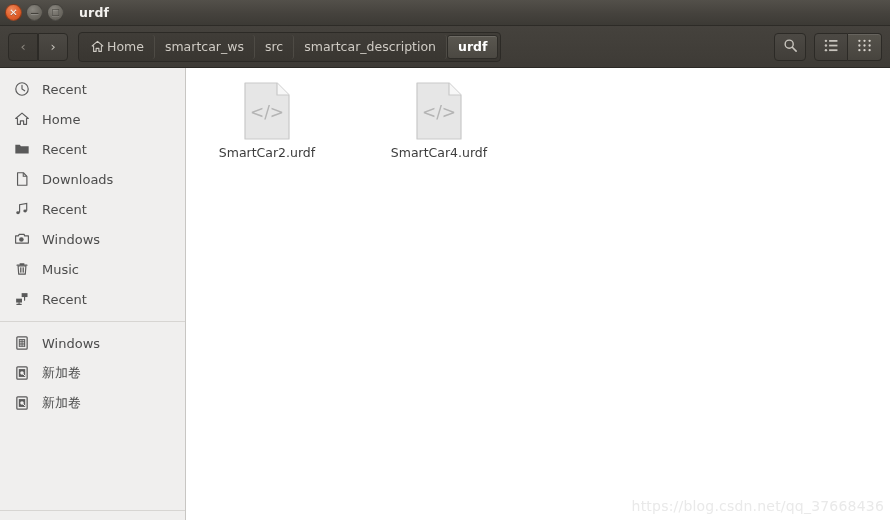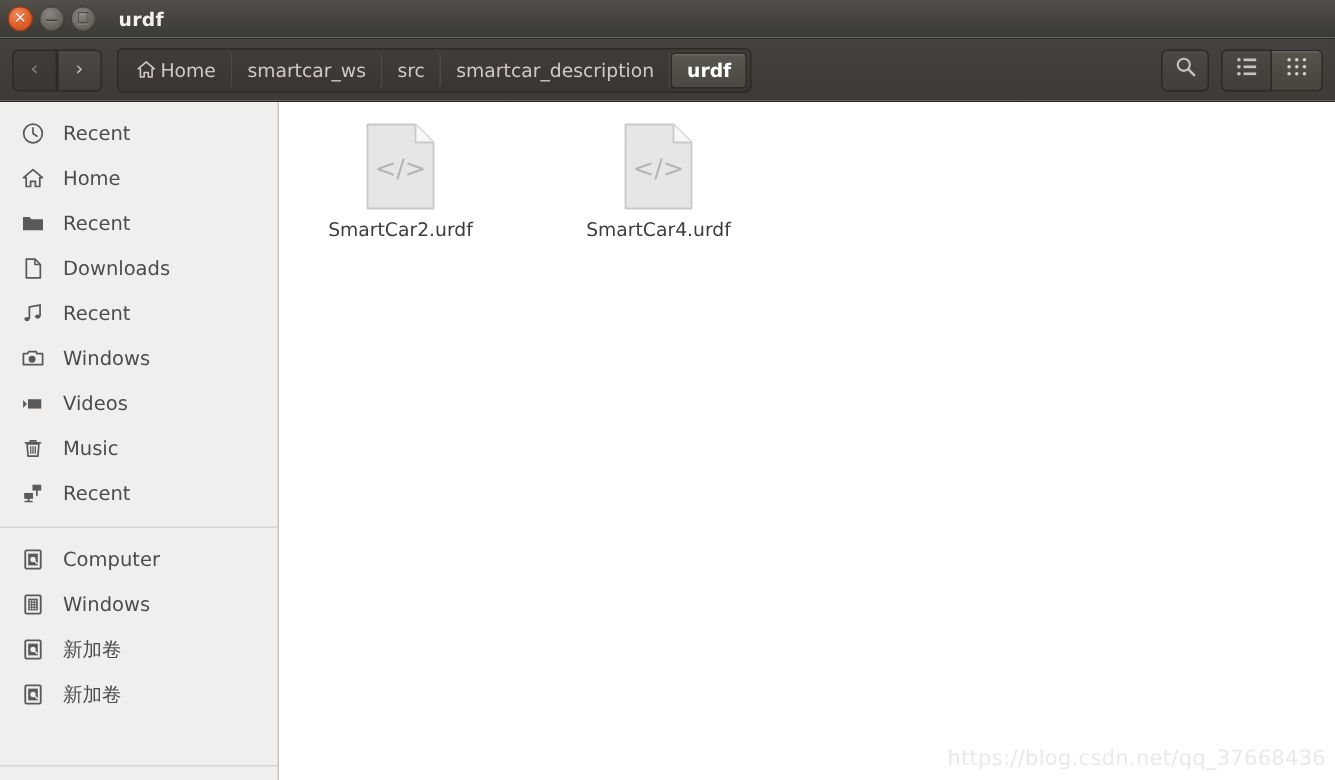--- a/index.html
+++ b/index.html
@@ -347,29 +347,20 @@
       <div class="side-item">
         <span class="side-icon">
           <svg width="16" height="16" viewBox="0 0 18 18">
             <path d="M1.8 5.4h3l1.1-1.6h5.6l.3 1.6h4.4v8.2H1.8z" fill="none" stroke="#5a5a5a" stroke-width="1.3" stroke-linejoin="round"></path>
             <circle cx="8.3" cy="9.6" r="2.6" fill="#5a5a5a"></circle>
           </svg>
         </span>
         <span>Windows</span>
       </div>
 
-      <div class="side-item">
-        <span class="side-icon">
-          <svg width="16" height="16" viewBox="0 0 18 18">
-            <rect x="5.2" y="5.8" width="10" height="7" fill="#5a5a5a"></rect>
-            <path d="M1.6 6.3 4.4 9.3 1.6 12.3z" fill="#5a5a5a"></path>
-          </svg>
-        </span>
-        <span>Videos</span>
-      </div>
 
       <div class="side-item">
         <span class="side-icon">
           <svg width="16" height="16" viewBox="0 0 18 18">
             <path d="M3.4 4.7h11.2M7 4.7V3.2h4v1.5" fill="none" stroke="#5a5a5a" stroke-width="1.3" stroke-linecap="round"></path>
             <path d="M4.6 5.6h8.8l-.7 9.2H5.3z" fill="none" stroke="#5a5a5a" stroke-width="1.3" stroke-linejoin="round"></path>
             <path d="M7.3 7.6v5M9 7.6v5M10.7 7.6v5" stroke="#5a5a5a" stroke-width="1" stroke-linecap="round"></path>
           </svg>
         </span>
         <span>Music</span>
@@ -381,31 +372,20 @@
             <rect x="8.6" y="2.4" width="6.6" height="4.4" fill="#5a5a5a"></rect>
             <rect x="2.4" y="8.6" width="6.6" height="4.4" fill="#5a5a5a"></rect>
             <path d="M11.9 6.8v3.6M5.7 13v1.8M3.2 15h5" stroke="#5a5a5a" stroke-width="1.3" fill="none" stroke-linecap="round"></path>
           </svg>
         </span>
         <span>Recent</span>
       </div>
 
       <div class="side-sep"></div>
 
-      <div class="side-item">
-        <span class="side-icon">
-          <svg width="16" height="16" viewBox="0 0 18 18">
-            <rect x="3.2" y="2.2" width="11.6" height="13.6" rx="1" fill="none" stroke="#5a5a5a" stroke-width="1.4"></rect>
-            <rect x="5.4" y="4.6" width="7.2" height="8.8" fill="#5a5a5a"></rect>
-            <circle cx="9" cy="9" r="2" fill="#f0efee"></circle>
-            <path d="M9 9l3.4 3.4" stroke="#f0efee" stroke-width="1.1"></path>
-          </svg>
-        </span>
-        <span>Computer</span>
-      </div>
 
       <div class="side-item">
         <span class="side-icon">
           <svg width="16" height="16" viewBox="0 0 18 18">
             <rect x="3.2" y="2.2" width="11.6" height="13.6" rx="1" fill="none" stroke="#5a5a5a" stroke-width="1.4"></rect>
             <rect x="5.4" y="4.6" width="7.2" height="8.8" fill="#5a5a5a"></rect>
             <g fill="#f0efee">
               <rect x="6.5" y="5.8" width="1.1" height="1.1"></rect>
                 <rect x="8.4" y="5.8" width="1.1" height="1.1"></rect>
                 <rect x="10.3" y="5.8" width="1.1" height="1.1"></rect>

